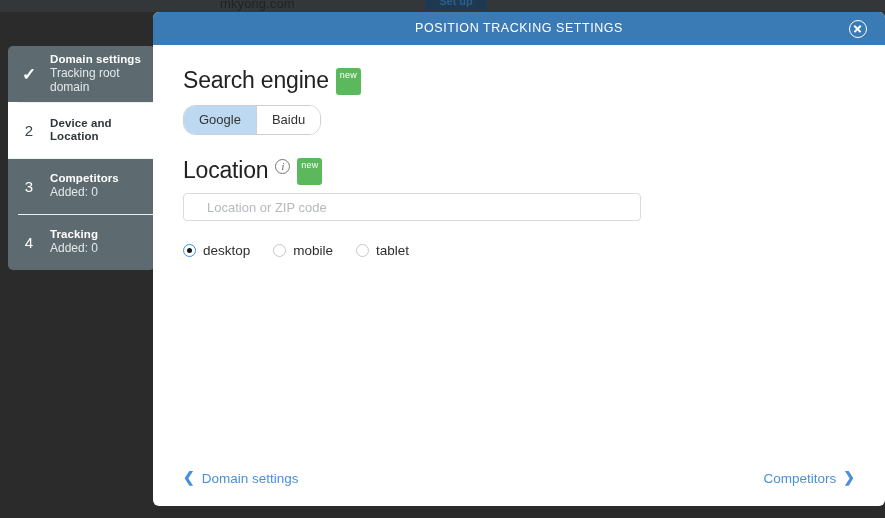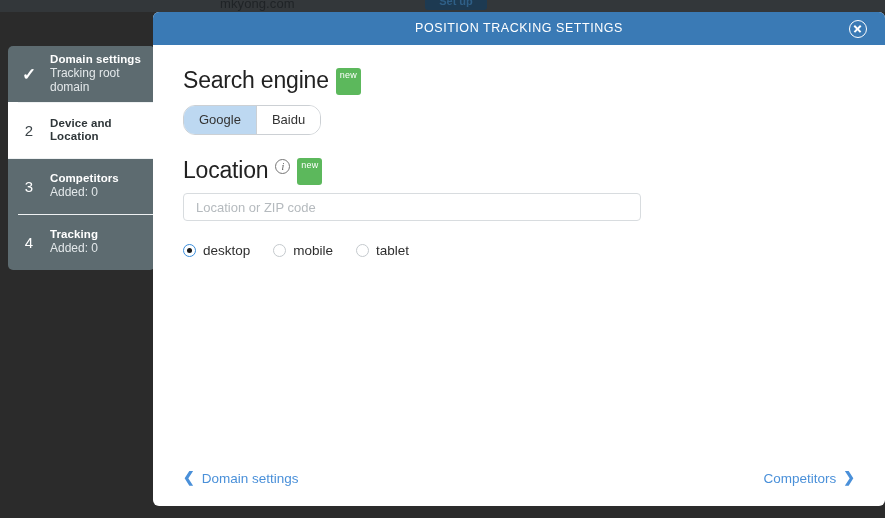--- a/index.html
+++ b/index.html
@@ -230,21 +230,21 @@
   .engine-btn.selected { background: #bdd8f1; }
 
   
   #location-input {
     display: block;
     width: 458px;
     height: 28px;
     box-sizing: border-box;
     border: 1px solid #d8dcdf;
     border-radius: 4px;
-    padding: 0 12px;
+    padding: 0 23px;
     font-size: 13px;
     color: #333333;
     font-family: "Liberation Sans", sans-serif;
     background: #ffffff;
     margin-bottom: 22px;
   }
   #location-input::placeholder { color: #b5babe; }
 
   
   #device-options {

